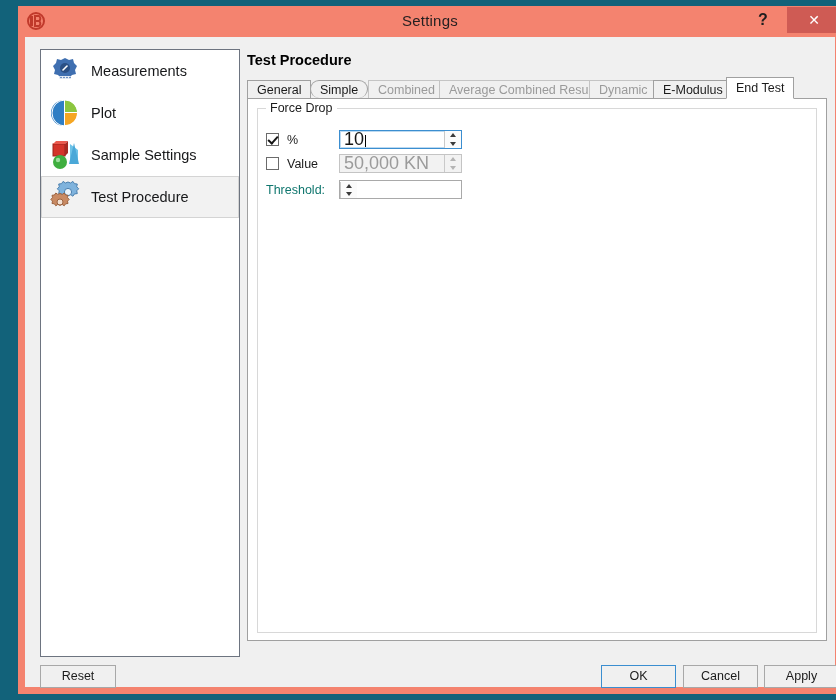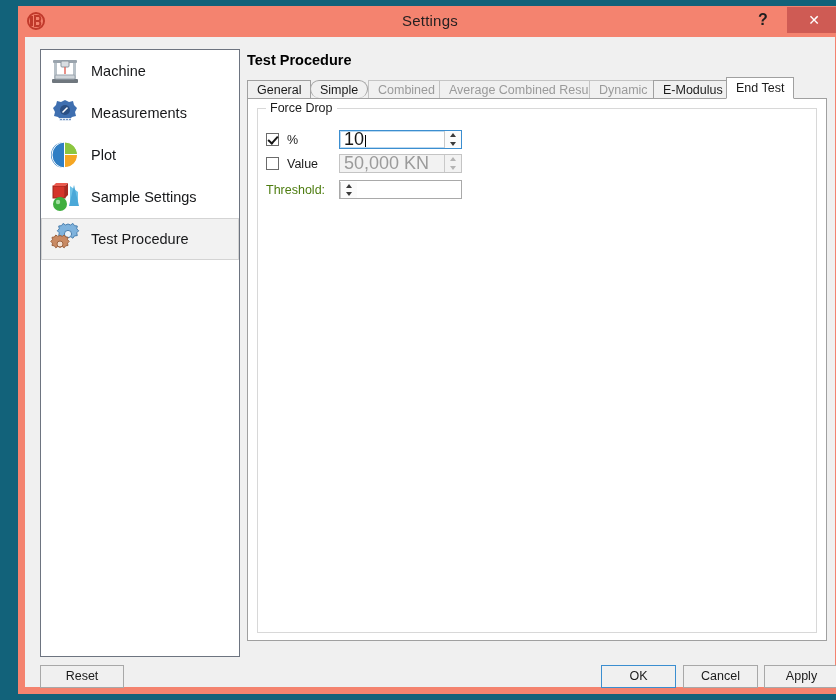--- a/index.html
+++ b/index.html
@@ -244,21 +244,21 @@
     transform: rotate(42deg);
   }
   .chk-label {
     font-size: 12.5px;
     color: #1b1b1b;
     width: 52px;
     white-space: nowrap;
   }
   .field-label {
     font-size: 12.5px;
-    color: #4d7c0f;
+    color: #0f766e;
     margin-right: 6px;
     white-space: nowrap;
   }
   
   .spin {
     position: absolute;
     left: 73px;
     width: 123px;
     height: 19px;
     border: 1px solid #a9a9a9;
@@ -333,21 +333,21 @@
     font-size: 12.5px;
     color: #1b1b1b;
     background: #f0f0f0;
     border: 1px solid #a8a8a8;
     box-sizing: border-box;
     cursor: default;
   }
   .btn.default {
     border: 1px solid #3b8ed0;
   }
-  #btn-reset  { left: 15px;  top: 628px; width: 84px; }
+  #btn-reset  { left: 15px;  top: 628px; width: 76px; }
   #btn-ok     { left: 576px; top: 628px; width: 75px; }
   #btn-cancel { left: 658px; top: 628px; width: 75px; }
   #btn-apply  { left: 739px; top: 628px; width: 75px; }
 </style>
 </head>
 <body>
 
 <div id="root">
 
   <div id="window-frame">
@@ -363,34 +363,20 @@
       </div>
       <div id="window-title">Settings</div>
       <div id="help-button">?</div>
       <div id="close-button">✕</div>
     </div>
 
     <div id="client">
 
       <div id="sidebar">
 
-        <div class="nav-item">
-          <span class="nav-icon">
-            <svg width="34" height="34" viewBox="0 0 34 34">
-              <rect x="5" y="6" width="24" height="3" rx="1" fill="#9aa4ad"></rect>
-              <rect x="6" y="9" width="3" height="16" fill="#b9c2c9"></rect>
-              <rect x="25" y="9" width="3" height="16" fill="#b9c2c9"></rect>
-              <rect x="13" y="7" width="8" height="6" rx="1" fill="#d9dee2" stroke="#8a949c"></rect>
-              <path d="M17 13 L17 20" stroke="#e06055" stroke-width="1.4"></path>
-              <rect x="4" y="25" width="26" height="4" rx="1" fill="#6f777e"></rect>
-              <rect x="7" y="21" width="20" height="4" rx="1" fill="#cfd5da" stroke="#9aa4ad"></rect>
-            </svg>
-          </span>
-          <span class="nav-label">Machine</span>
-        </div>
 
 
         <div class="nav-item">
           <span class="nav-icon">
             <svg width="34" height="34" viewBox="0 0 34 34">
               <path d="M17 4 l4 2 4-1 1 4 3 3-2 4 1 4-4 1-3 3-4-2-4 2-3-3-4-1 1-4-2-4 3-3 1-4 4 1z" fill="#3f6fb0"></path>
               <circle cx="17" cy="14" r="5" fill="#2a4f84"></circle>
               <path d="M15 16 l4-4" stroke="#fff" stroke-width="1.6" stroke-linecap="round"></path>
               <rect x="11" y="22" width="12" height="3" rx="1" fill="#e8eef6"></rect>
               <circle cx="13" cy="23.5" r=".8" fill="#3f6fb0"></circle>

